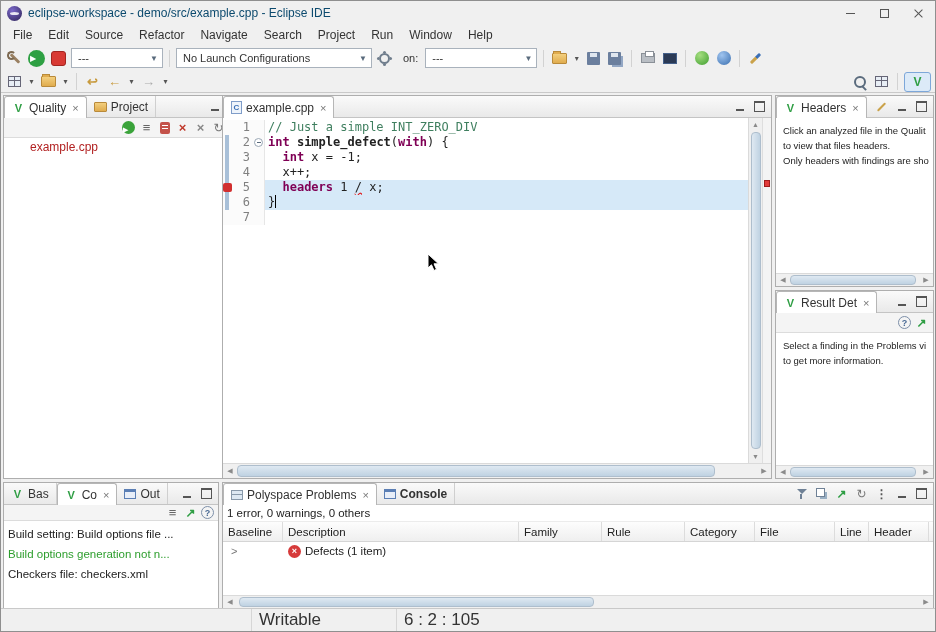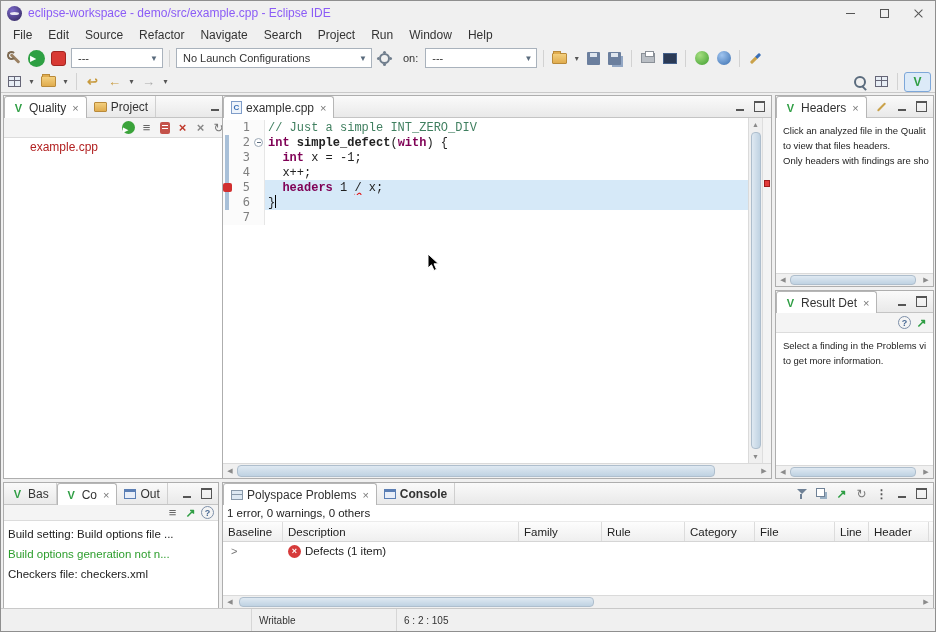--- a/index.html
+++ b/index.html
@@ -3,21 +3,21 @@
 <meta charset="utf-8">
 <style>
   * { box-sizing: border-box; margin: 0; padding: 0; }
   body { width: 936px; height: 632px; font-family: "Liberation Sans", sans-serif; font-size: 12px; color: #222; background: #d0d0d0; overflow: hidden; }
   .window { position: relative; width: 936px; height: 632px; background: #f0f0f0; border: 1px solid #8f8f8f; overflow: hidden; }
 
   
   .titlebar { height: 24px; display: flex; align-items: center; padding-left: 6px; background: #f0f0f0; }
   .eclipse-icon { width: 15px; height: 15px; border-radius: 50%; background: radial-gradient(circle at 35% 30%, #7b68c9, #2c2255); position: relative; margin-right: 6px; flex: 0 0 auto; }
   .eclipse-icon::after { content:""; position:absolute; left:3px; top:6px; width:9px; height:3px; border-radius:50%; background:rgba(255,255,255,.85); }
-  .title-text { color: #8b5cf6; font-size: 12px; white-space: nowrap; }
+  .title-text { color: #0c4a6e; font-size: 12px; white-space: nowrap; }
   .win-controls { margin-left: auto; display: flex; }
   .win-btn { width: 34px; height: 24px; display: flex; align-items: center; justify-content: center; color: #555; }
   .glyph-min { width: 9px; height: 1px; background: #555; }
   .glyph-max { width: 9px; height: 9px; border: 1px solid #555; }
   .glyph-close { position: relative; width: 11px; height: 11px; }
   .glyph-close::before, .glyph-close::after { content:""; position:absolute; left:5px; top:0; width:1px; height:11px; background:#555; }
   .glyph-close::before { transform: rotate(45deg); } .glyph-close::after { transform: rotate(-45deg); }
 
   
   .menubar { height: 20px; display: flex; align-items: center; padding-left: 4px; background: #f0f0f0; }
@@ -109,21 +109,21 @@
   .code-line { display: flex; height: 15px; font-family: "DejaVu Sans Mono", monospace; font-size: 12px; line-height: 15px; }
   .ann { width: 9px; position: relative; background: #fbfbfb; flex: 0 0 auto; }
   .ann.range::after { content:""; position:absolute; left:2px; top:0; bottom:0; width:4px; background:#a9c0d8; }
   .err-marker { position: absolute; left: 0; top: 3px; width: 9px; height: 9px; background: #d12f2f; border-radius: 2px; z-index: 2; }
   .lnum { width: 21px; text-align: right; padding-right: 3px; color: #808080; background: #fbfbfb; flex: 0 0 auto; }
   .fold { width: 12px; background: #fbfbfb; border-right: 1px solid #e6e6e6; position: relative; flex: 0 0 auto; }
   .fold-minus { position: absolute; left: 1px; top: 3px; width: 9px; height: 9px; border: 1px solid #9aa7b5; border-radius: 50%; background: #fff; }
   .fold-minus::after { content:""; position:absolute; left:2px; top:3px; width:4px; height:1px; background:#5a6b7d; }
   .ltext { flex: 1; white-space: pre; padding-left: 3px; }
   .ltext.hl { background: #d6e9f8; }
-  .tok { white-space: pre; font-family: Liberation Mono, monospace; }
+  .tok { white-space: pre; }
   .tok-comment { color: #3f7f5f; }
   .tok-kw { color: #7f0055; font-weight: bold; }
   .tok-fn { font-weight: bold; }
   .tok-err { text-decoration-line: underline; text-decoration-style: wavy; text-decoration-color: #e01616; }
   .caret { display: inline-block; width: 1px; height: 13px; background: #000; vertical-align: -2px; }
   .vscroll { width: 14px; background: #f0f0f0; border-left: 1px solid #dadada; display: flex; flex-direction: column; align-items: center; flex: 0 0 auto; }
   .sb-btn { height: 13px; width: 100%; display: flex; align-items: center; justify-content: center; color: #8a8a8a; font-size: 7px; flex: 0 0 auto; }
   .vthumb { flex: 1; width: 10px; margin: 1px 0; background: linear-gradient(90deg,#dfe9f2,#bfd2e2); border: 1px solid #aebecd; border-radius: 4px; }
   .overview { width: 9px; background: #f4f4f4; border-left: 1px solid #dedede; position: relative; flex: 0 0 auto; }
   .ov-mark { position: absolute; top: 62px; left: 1px; width: 6px; height: 7px; background: #e23b3b; border: 1px solid #a01c1c; }
@@ -148,21 +148,21 @@
   .prows { flex: 1; background: #fff; min-height: 0; }
   .prow { height: 18px; display: flex; align-items: flex-end; }
   .pcell { display: flex; align-items: center; height: 100%; padding-left: 5px; flex: 0 0 auto; overflow: hidden; }
   .expander { color: #777; font-size: 11px; padding-left: 3px; }
   .expander::before { content: ">"; }
   .err-badge { width: 13px; height: 13px; border-radius: 50%; background: #d63a3a; color: #fff; display: inline-flex; align-items: center; justify-content: center; font-size: 9px; font-weight: bold; margin-right: 4px; flex: 0 0 auto; }
   .err-badge::before { content: "×"; }
   .prow-text { font-size: 11.5px; white-space: nowrap; }
 
   
-  .statusbar { position: absolute; left: 0; right: 0; bottom: 0; height: 23px; background: #f0f0f0; border-top: 1px solid #c9c9c9; display: flex; align-items: flex-start; font-size: 10px; color: #333; }
+  .statusbar { position: absolute; left: 0; right: 0; bottom: 0; height: 23px; background: #f0f0f0; border-top: 1px solid #c9c9c9; display: flex; align-items: flex-start; font-size: 17px; color: #333; }
   .sb-spacer { width: 250px; height: 100%; }
   .sb-cell { height: 100%; display: flex; align-items: center; padding-left: 7px; border-left: 1px solid #d6d6d6; }
 
   .mouse-cursor { position: absolute; z-index: 30; }
 </style>
 </head>
 <body>
 
 <div class="window">
 

